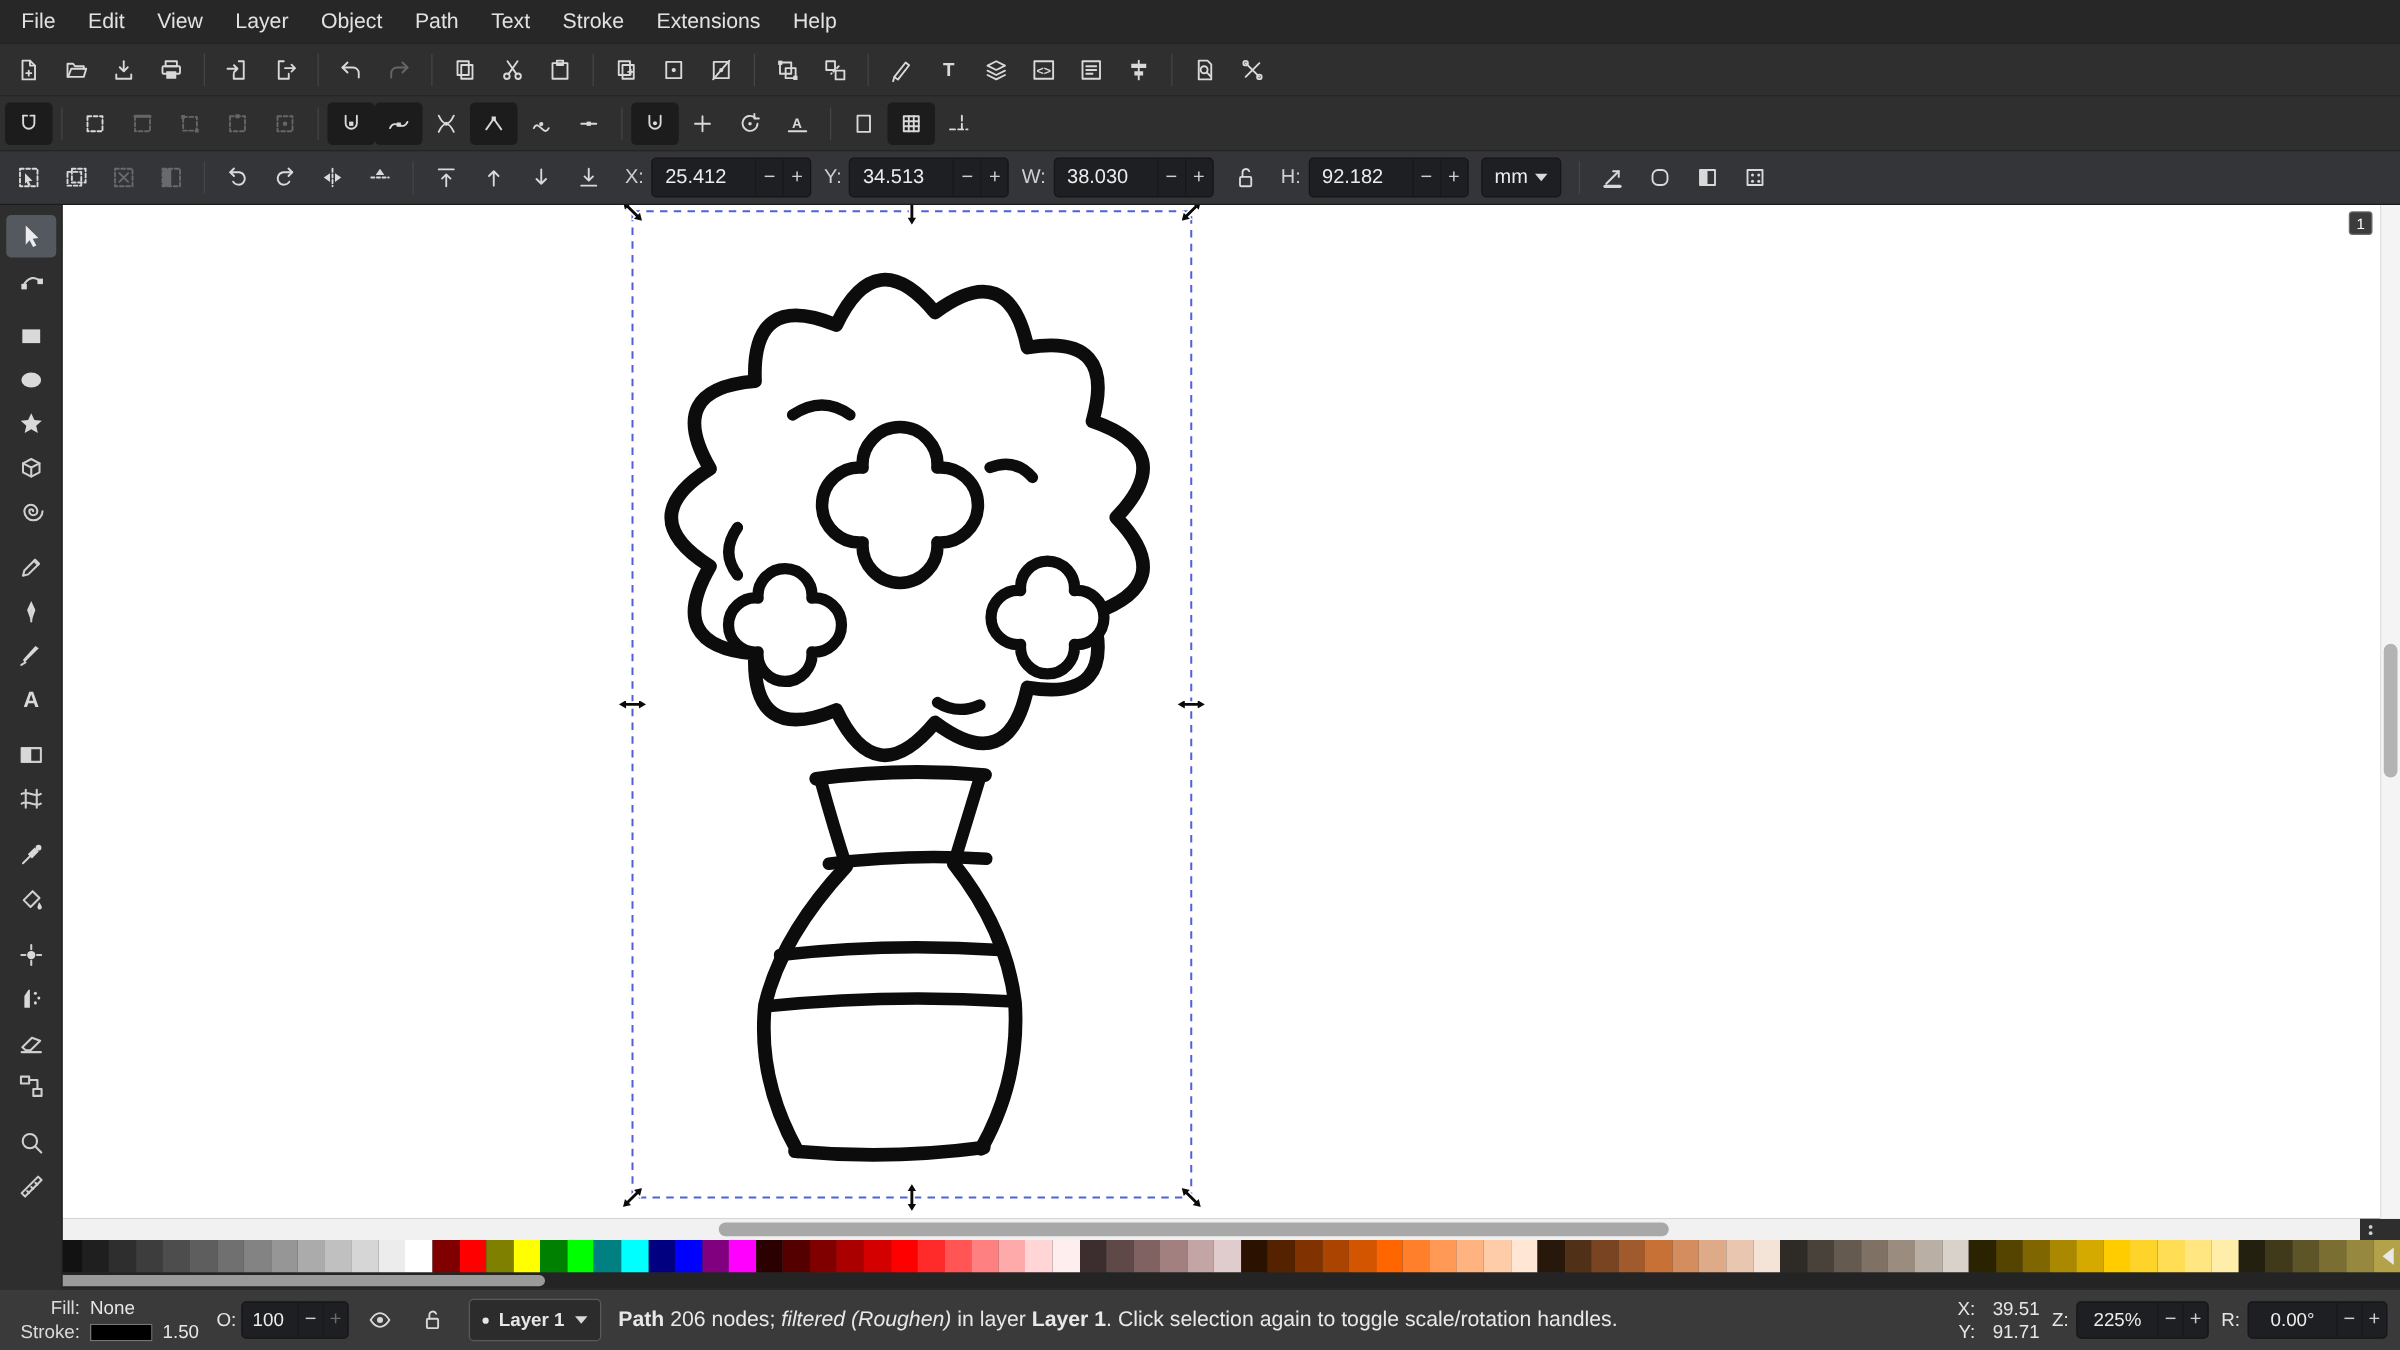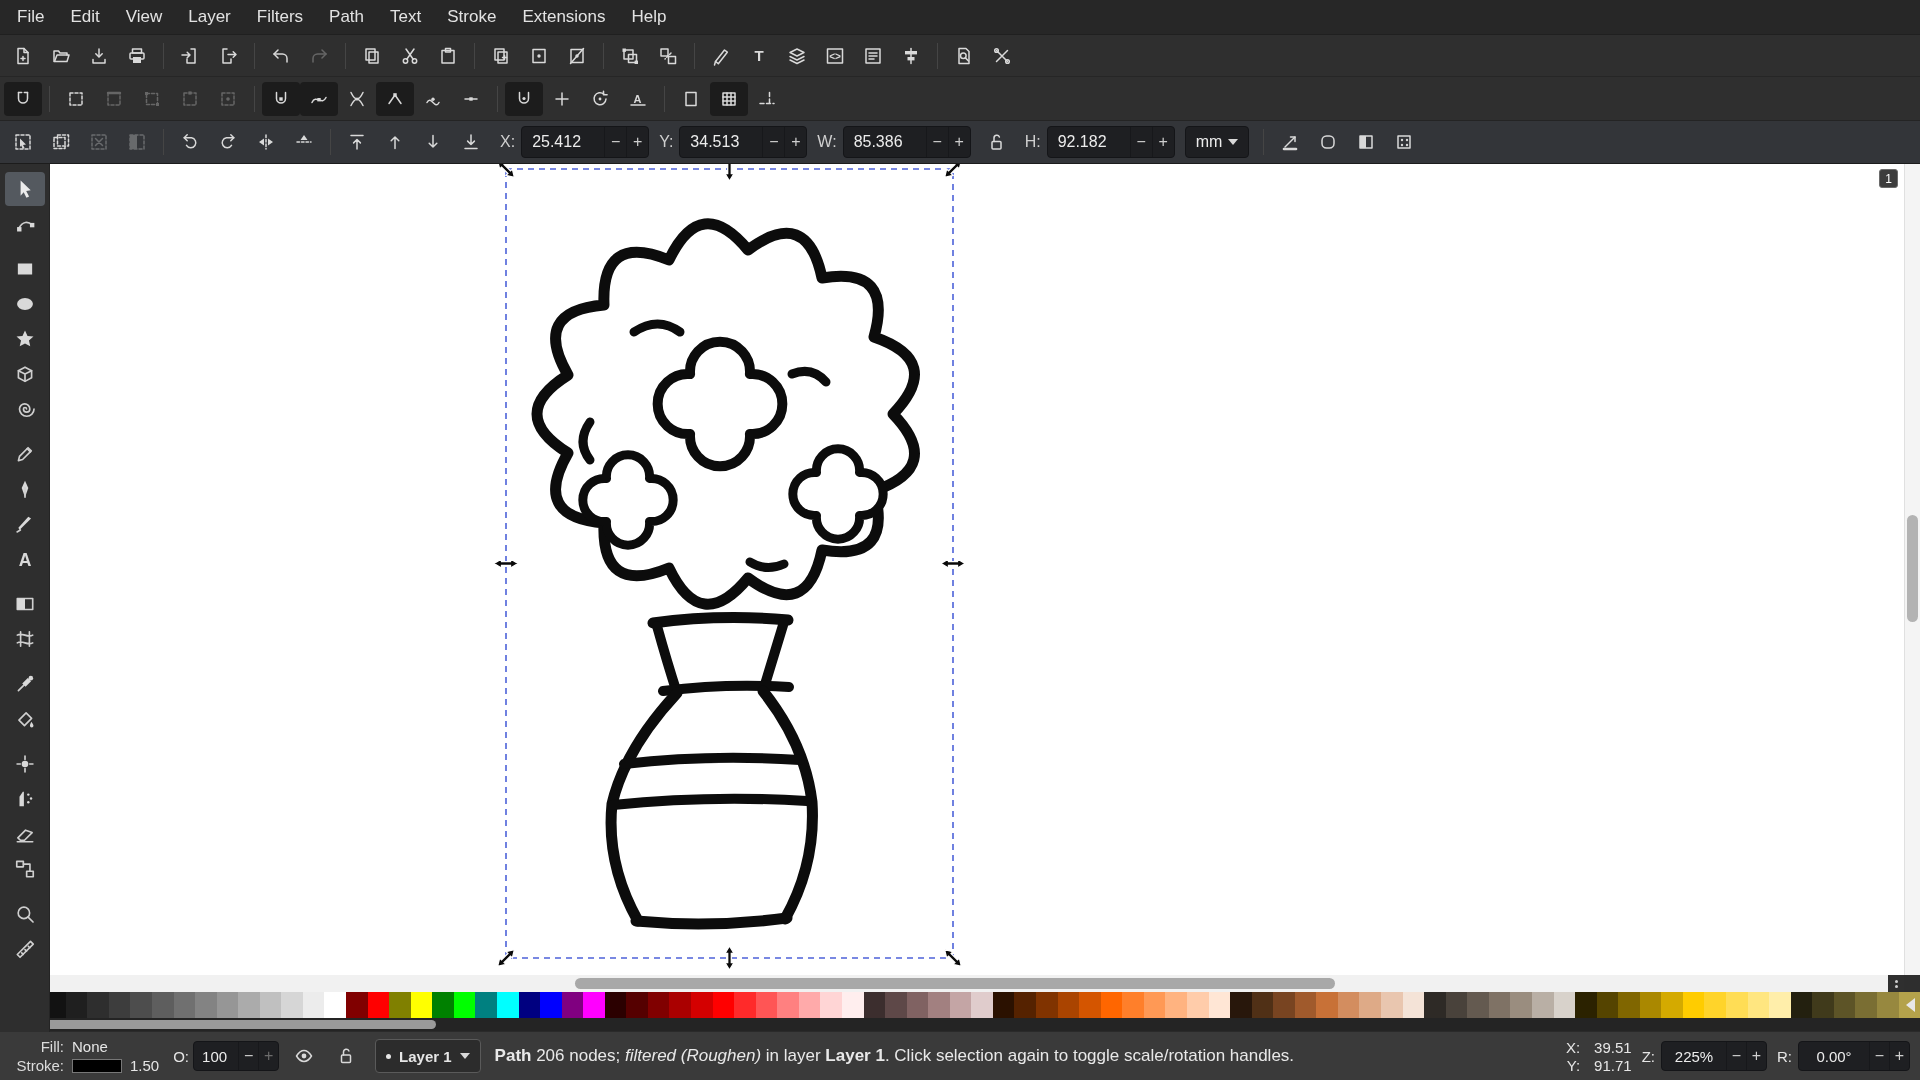--- a/index.html
+++ b/index.html
@@ -116,21 +116,21 @@
   .handle path { fill:#0a0a0a; stroke:#ffffff; stroke-width:1.3; }
 </style>
 </head>
 <body>
 
 <div class="menubar" id="menubar">
     <div class="mi">File</div>
     <div class="mi">Edit</div>
     <div class="mi">View</div>
     <div class="mi">Layer</div>
-    <div class="mi">Filters</div>
+    <div class="mi">Object</div>
     <div class="mi">Path</div>
     <div class="mi">Text</div>
     <div class="mi">Stroke</div>
     <div class="mi">Extensions</div>
     <div class="mi">Help</div>
   </div>
 
 <div class="cmdbar" id="cmdbar">
     <div class="tbtn">
       <svg class="ic" viewBox="0 0 20 20">
@@ -505,21 +505,21 @@
 
   <span class="fieldlab">Y:</span>
   <span class="spin">
     <span class="val">34.513</span>
     <span class="st">−</span>
     <span class="st">+</span>
   </span>
 
   <span class="fieldlab">W:</span>
   <span class="spin">
-    <span class="val">85.386</span>
+    <span class="val">38.030</span>
     <span class="st">−</span>
     <span class="st">+</span>
   </span>
 
   <span class="tbtn" style="margin-left:6px">
     <svg class="ic" viewBox="0 0 20 20">
         <rect x="6" y="9.5" width="9" height="7.5" rx="1"></rect>
         <path d="M8 9.5V6.2A2.8 2.8 0 0 1 13.4 5"></path>
       </svg>
   </span>

